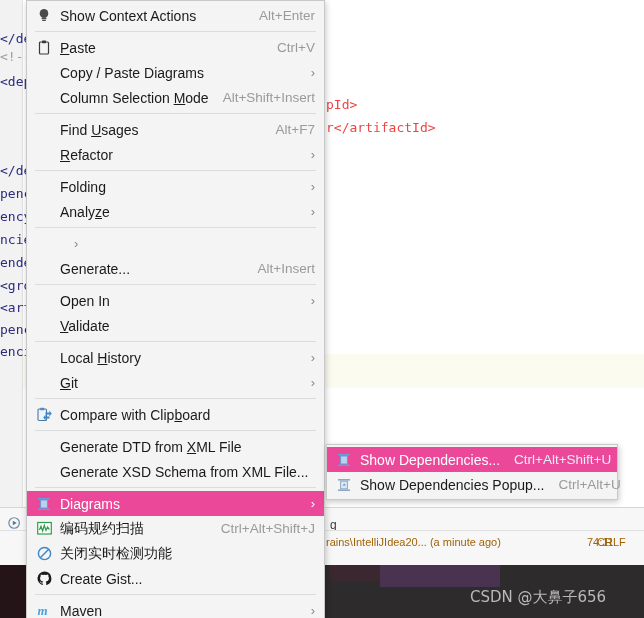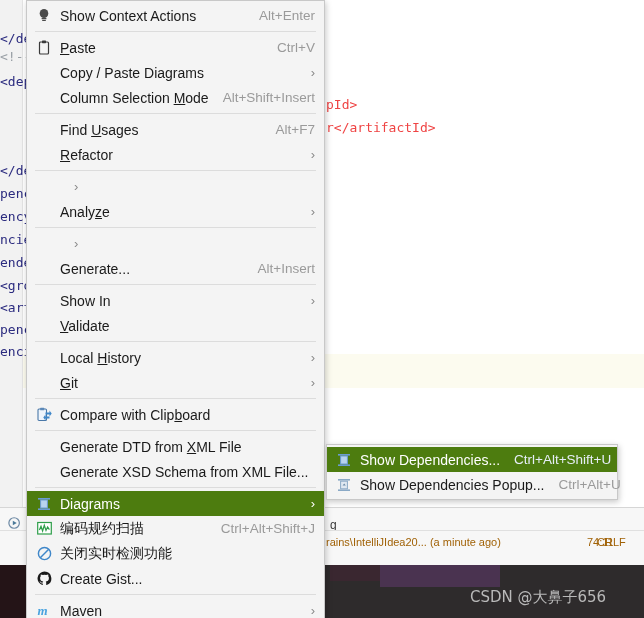--- a/index.html
+++ b/index.html
@@ -105,21 +105,21 @@
   .mi {
     position: relative;
     display: flex; align-items: center;
     height: 25px;
     padding: 0 9px 0 6px;
     font-size: 14px;
     color: #1a1a1a;
     white-space: nowrap;
     box-sizing: border-box;
   }
-  .mi.selected { background: #4d7c0f; color: #ffffff; }
+  .mi.selected { background: #ec4899; color: #ffffff; }
   .mi .icon-slot {
     width: 22px; min-width: 22px; height: 16px;
     display: flex; align-items: center; justify-content: center;
     margin-right: 5px;
   }
   .mi .label { flex: 1 1 auto; }
   .mi .shortcut {
     margin-left: 14px;
     color: #9a9a9a; font-size: 13.5px;
   }
@@ -237,41 +237,42 @@
         <span class="shortcut">Alt+F7</span>
       </div>
       <div class="mi">
         <span class="icon-slot"></span>
         <span class="label"><u>R</u>efactor</span>
         <span class="arrow">›</span>
       </div>
       <div class="sep"></div>
       <div class="mi">
         <span class="icon-slot"></span>
+        <span class="label">Folding</span>
         <span class="arrow">›</span>
       </div>
       <div class="mi">
         <span class="icon-slot"></span>
         <span class="label">Analy<u>z</u>e</span>
         <span class="arrow">›</span>
       </div>
       <div class="sep"></div>
       <div class="mi">
         <span class="icon-slot"></span>
         <span class="arrow">›</span>
       </div>
       <div class="mi">
         <span class="icon-slot"></span>
         <span class="label">Generate...</span>
         <span class="shortcut">Alt+Insert</span>
       </div>
       <div class="sep"></div>
       <div class="mi">
         <span class="icon-slot"></span>
-        <span class="label">Show In</span>
+        <span class="label">Open In</span>
         <span class="arrow">›</span>
       </div>
       <div class="mi">
         <span class="icon-slot"></span>
         <span class="label"><u>V</u>alidate</span>
       </div>
       <div class="sep"></div>
       <div class="mi">
         <span class="icon-slot"></span>
         <span class="label">Local <u>H</u>istory</span>

